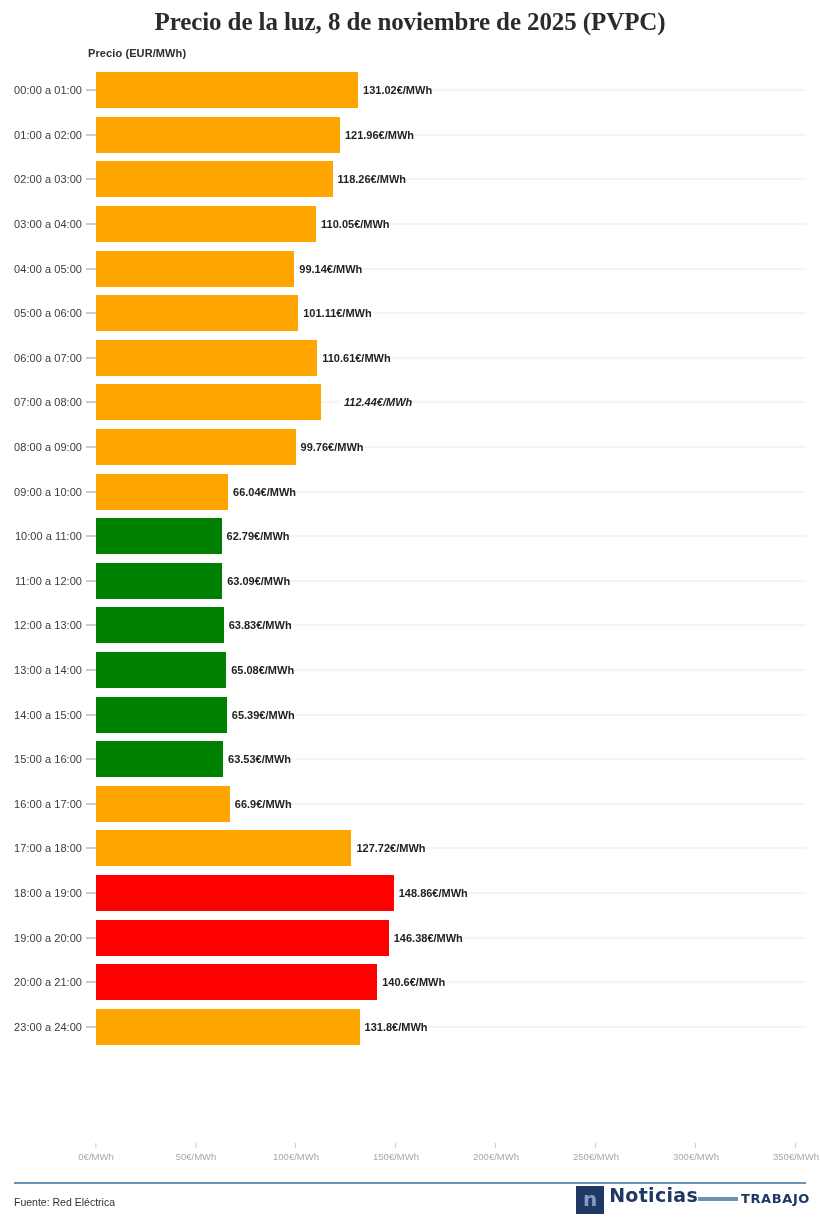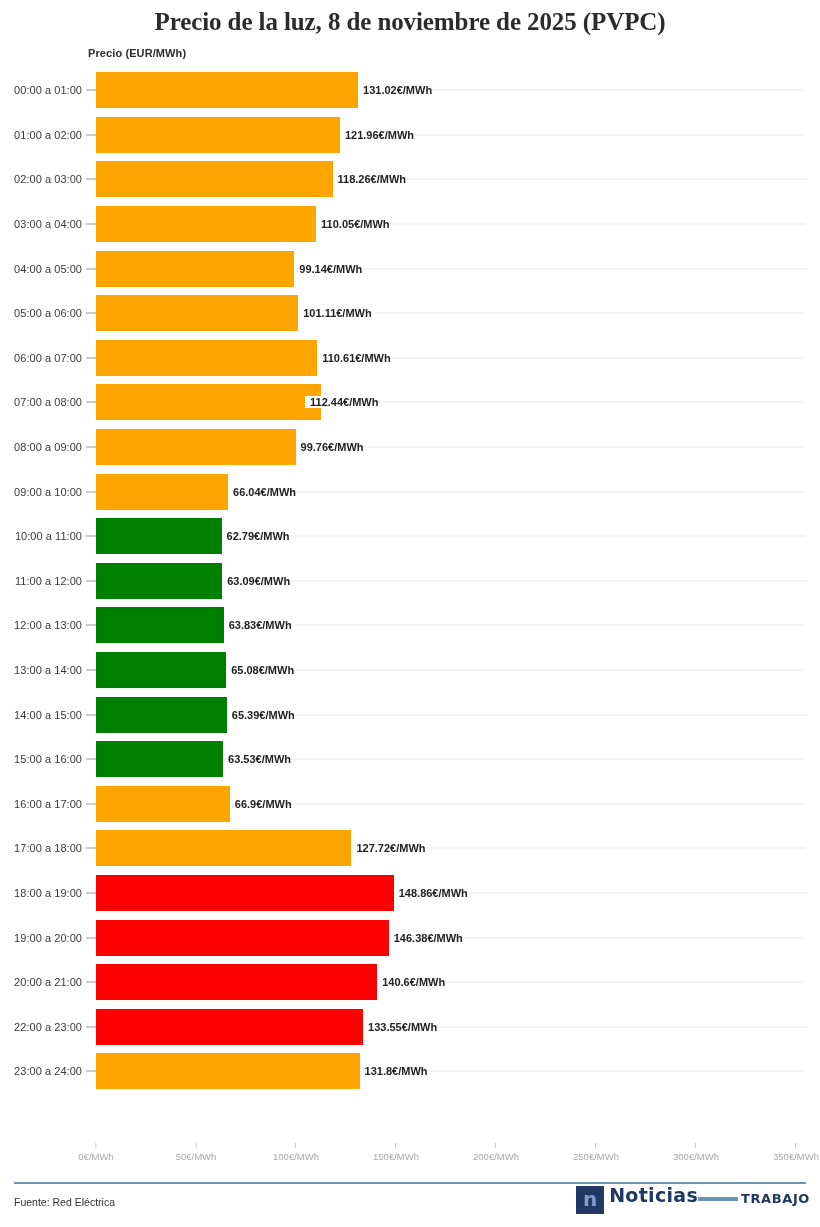--- a/index.html
+++ b/index.html
@@ -256,21 +256,21 @@
       <div class="cat-label">06:00 a 07:00</div>
       <div class="tick-mark"></div>
       <div class="bar" style="width: 221.22px; background: rgb(255, 165, 0);"></div>
       <div class="bar-value" style="left: 317.22px;">110.61€/MWh</div>
     </div>
     <div class="row">
       <div class="gridline"></div>
       <div class="cat-label">07:00 a 08:00</div>
       <div class="tick-mark"></div>
       <div class="bar" style="width: 224.88px; background: rgb(255, 165, 0);"></div>
-      <div class="bar-value" style="left: 305px;">112.44€/MWh</div>
+      <div class="bar-value" style="left: 339px; font-style: italic;">112.44€/MWh</div>
     </div>
     <div class="row">
       <div class="gridline"></div>
       <div class="cat-label">08:00 a 09:00</div>
       <div class="tick-mark"></div>
       <div class="bar" style="width: 199.52px; background: rgb(255, 165, 0);"></div>
       <div class="bar-value" style="left: 295.52px;">99.76€/MWh</div>
     </div>
     <div class="row">
       <div class="gridline"></div>
@@ -348,27 +348,20 @@
       <div class="tick-mark"></div>
       <div class="bar" style="width: 292.76px; background: rgb(255, 0, 0);"></div>
       <div class="bar-value" style="left: 388.76px;">146.38€/MWh</div>
     </div>
     <div class="row">
       <div class="gridline"></div>
       <div class="cat-label">20:00 a 21:00</div>
       <div class="tick-mark"></div>
       <div class="bar" style="width: 281.2px; background: rgb(255, 0, 0);"></div>
       <div class="bar-value" style="left: 377.2px;">140.6€/MWh</div>
-    </div>
-    <div class="row">
-      <div class="gridline"></div>
-      <div class="cat-label">22:00 a 23:00</div>
-      <div class="tick-mark"></div>
-      <div class="bar" style="width: 267.1px; background: rgb(255, 0, 0);"></div>
-      <div class="bar-value" style="left: 363.1px;">133.55€/MWh</div>
     </div>
     <div class="row">
       <div class="gridline"></div>
       <div class="cat-label">23:00 a 24:00</div>
       <div class="tick-mark"></div>
       <div class="bar" style="width: 263.6px; background: rgb(255, 165, 0);"></div>
       <div class="bar-value" style="left: 359.6px;">131.8€/MWh</div>
     </div>
   </div>
 

